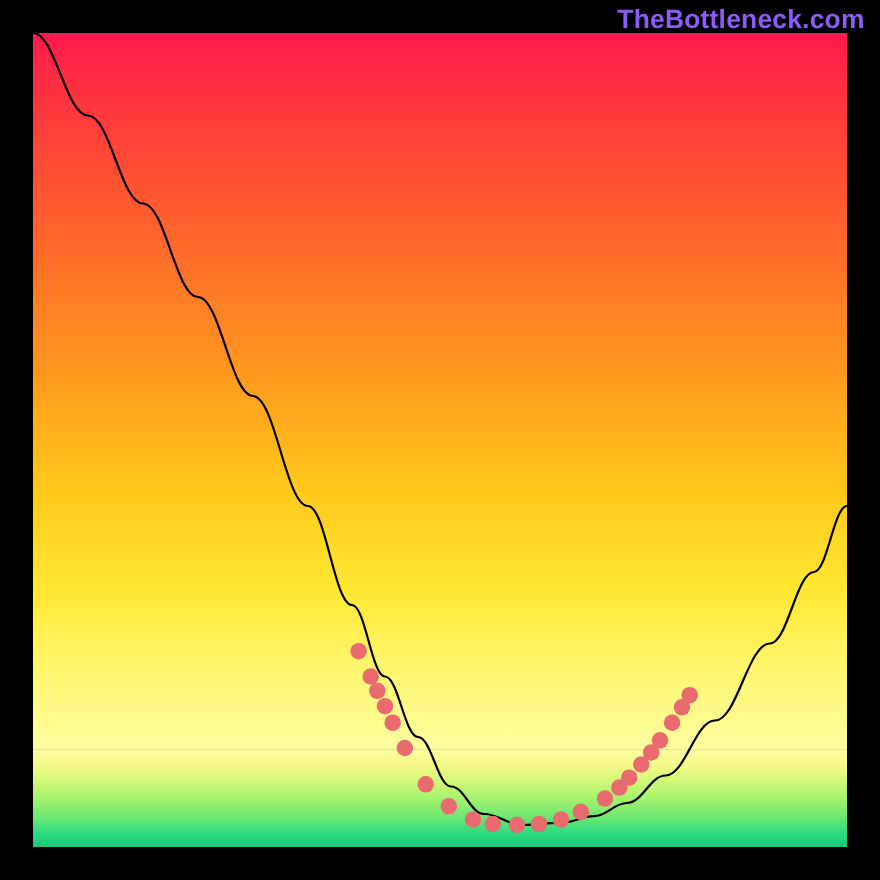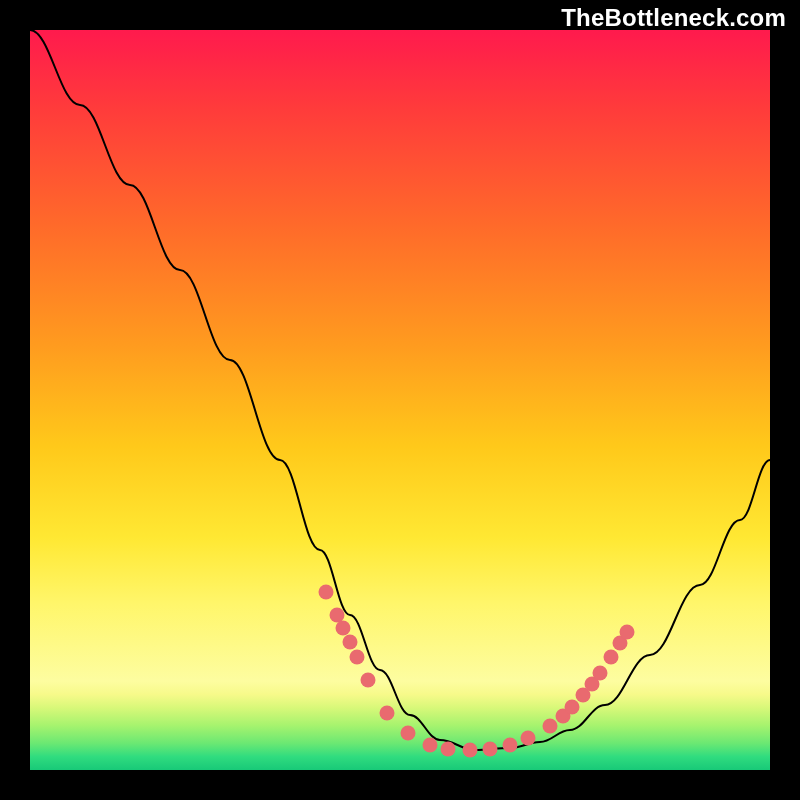--- a/index.html
+++ b/index.html
@@ -59,21 +59,21 @@
       #a6f36e 50%,
       #6be873 70%,
       #30dc7f 85%,
       #18c978 100%
     );
   }
   .watermark {
     position: absolute;
     top: 4px;
     right: 14px;
-    color: #ffffff;
+    color: #8b5cf6;
     font-size: 24px;
     font-weight: 600;
     letter-spacing: 0.2px;
     font-family: Arial, Helvetica, sans-serif;
   }
   svg.curve {
     position: absolute;
     left: 0;
     top: 0;
     width: 100%;

